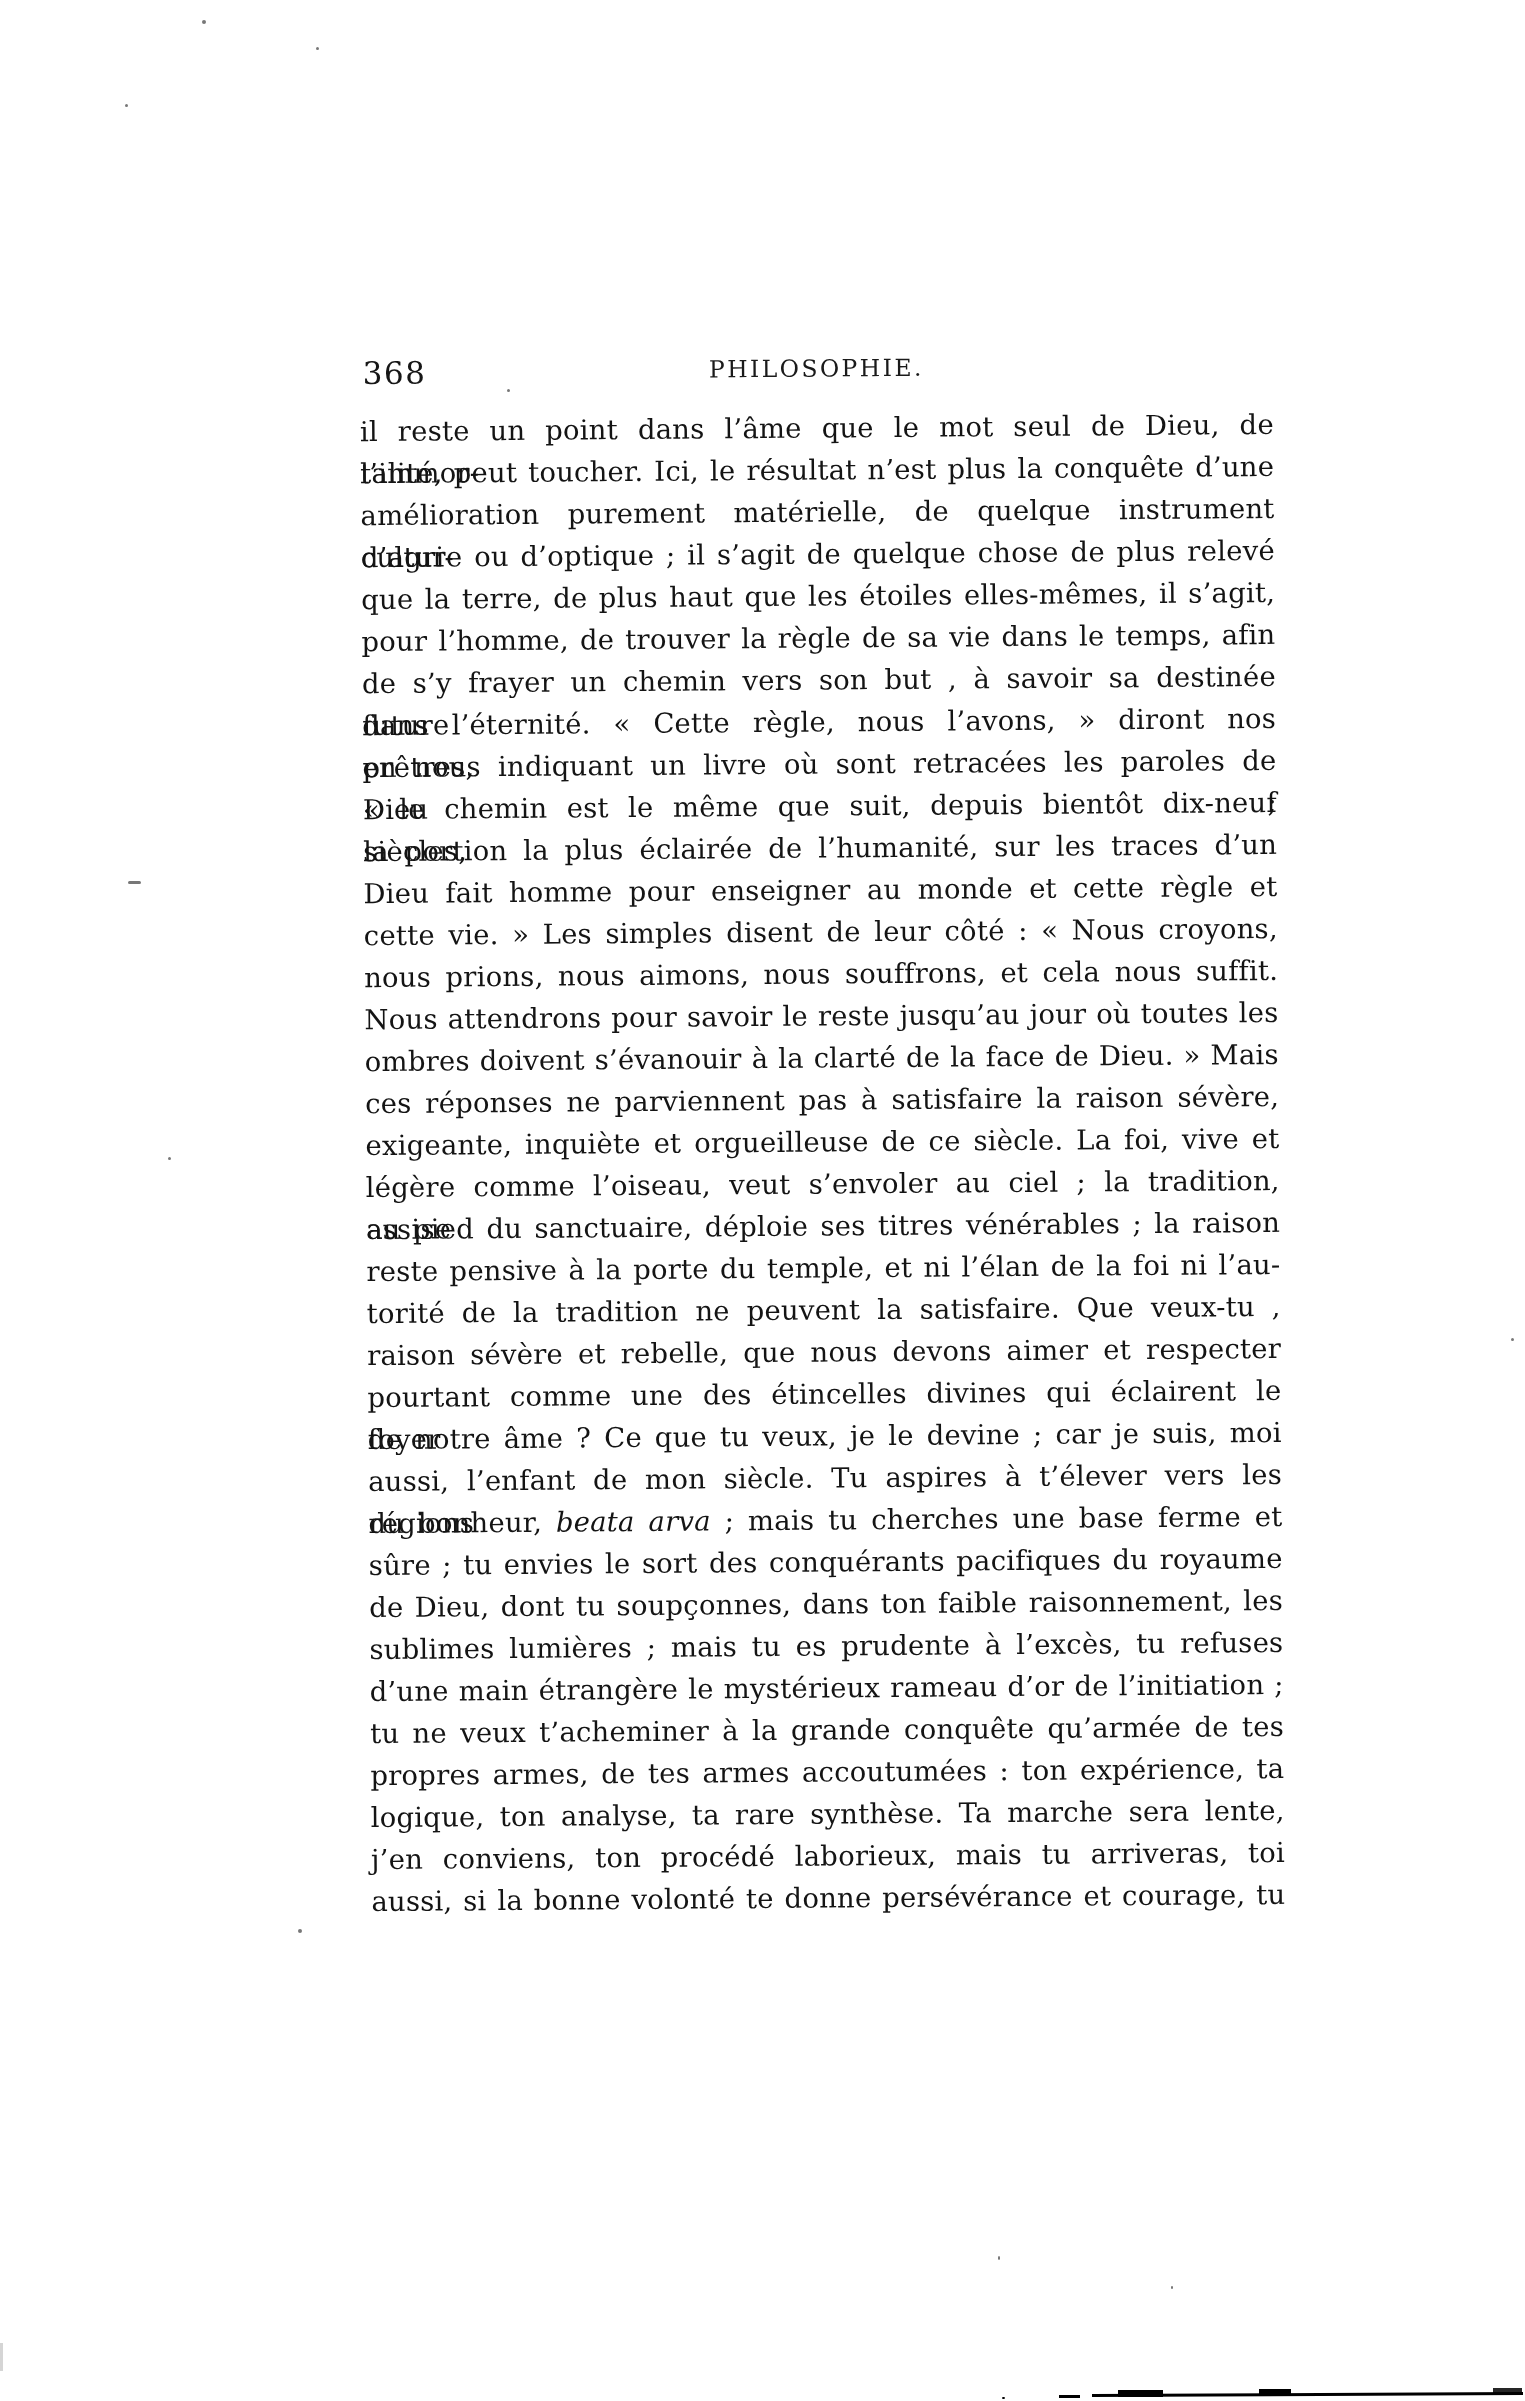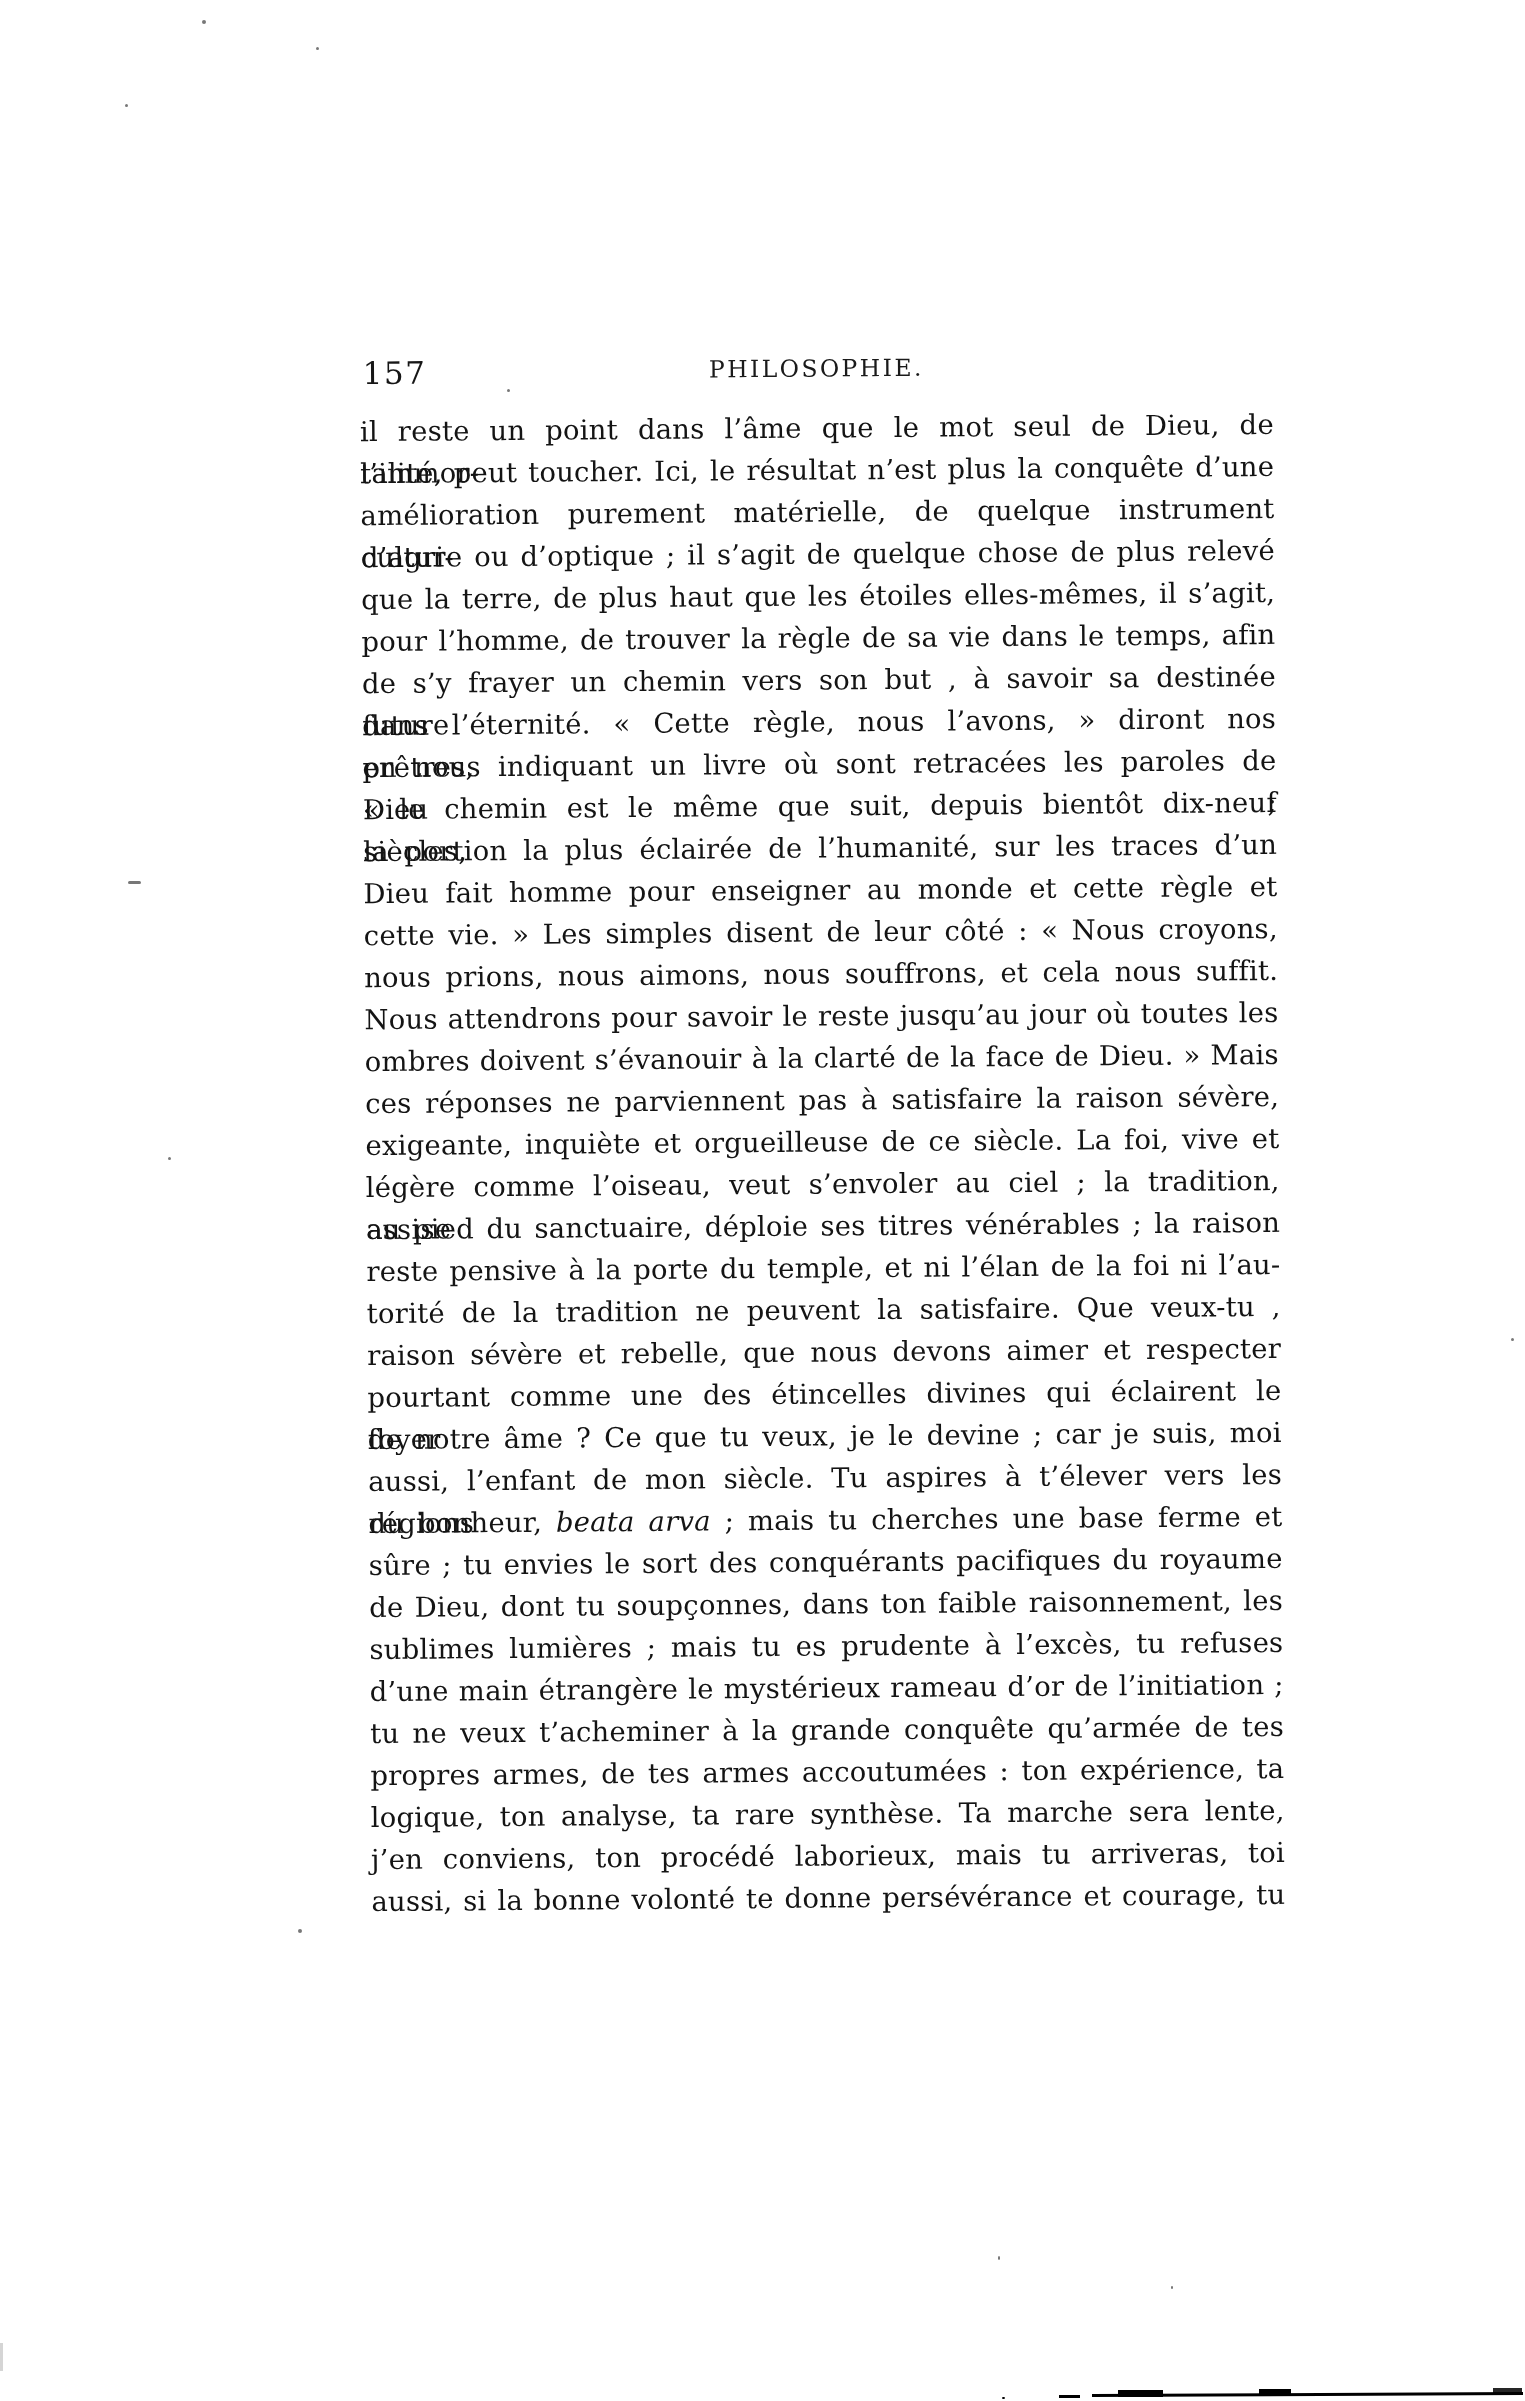--- a/index.html
+++ b/index.html
@@ -96,21 +96,21 @@
     opacity: 0.6;
   }
 </style>
 </head>
 <body>
 
 <div class="page">
 
   <div class="scan-tilt">
     <div class="header-row">
-      <span class="pagenum">157</span>
+      <span class="pagenum">368</span>
       <span class="running">PHILOSOPHIE.</span>
     </div>
 
     <div class="body-text" id="body-text">
         <div class="line">il reste un point dans l’âme que le mot seul de Dieu, de l’immor-</div>
         <div class="line">talité, peut toucher. Ici, le résultat n’est plus la conquête d’une</div>
         <div class="line">amélioration purement matérielle, de quelque instrument d’agri-</div>
         <div class="line">culture ou d’optique ; il s’agit de quelque chose de plus relevé</div>
         <div class="line">que la terre, de plus haut que les étoiles elles-mêmes, il s’agit,</div>
         <div class="line">pour l’homme, de trouver la règle de sa vie dans le temps, afin</div>

